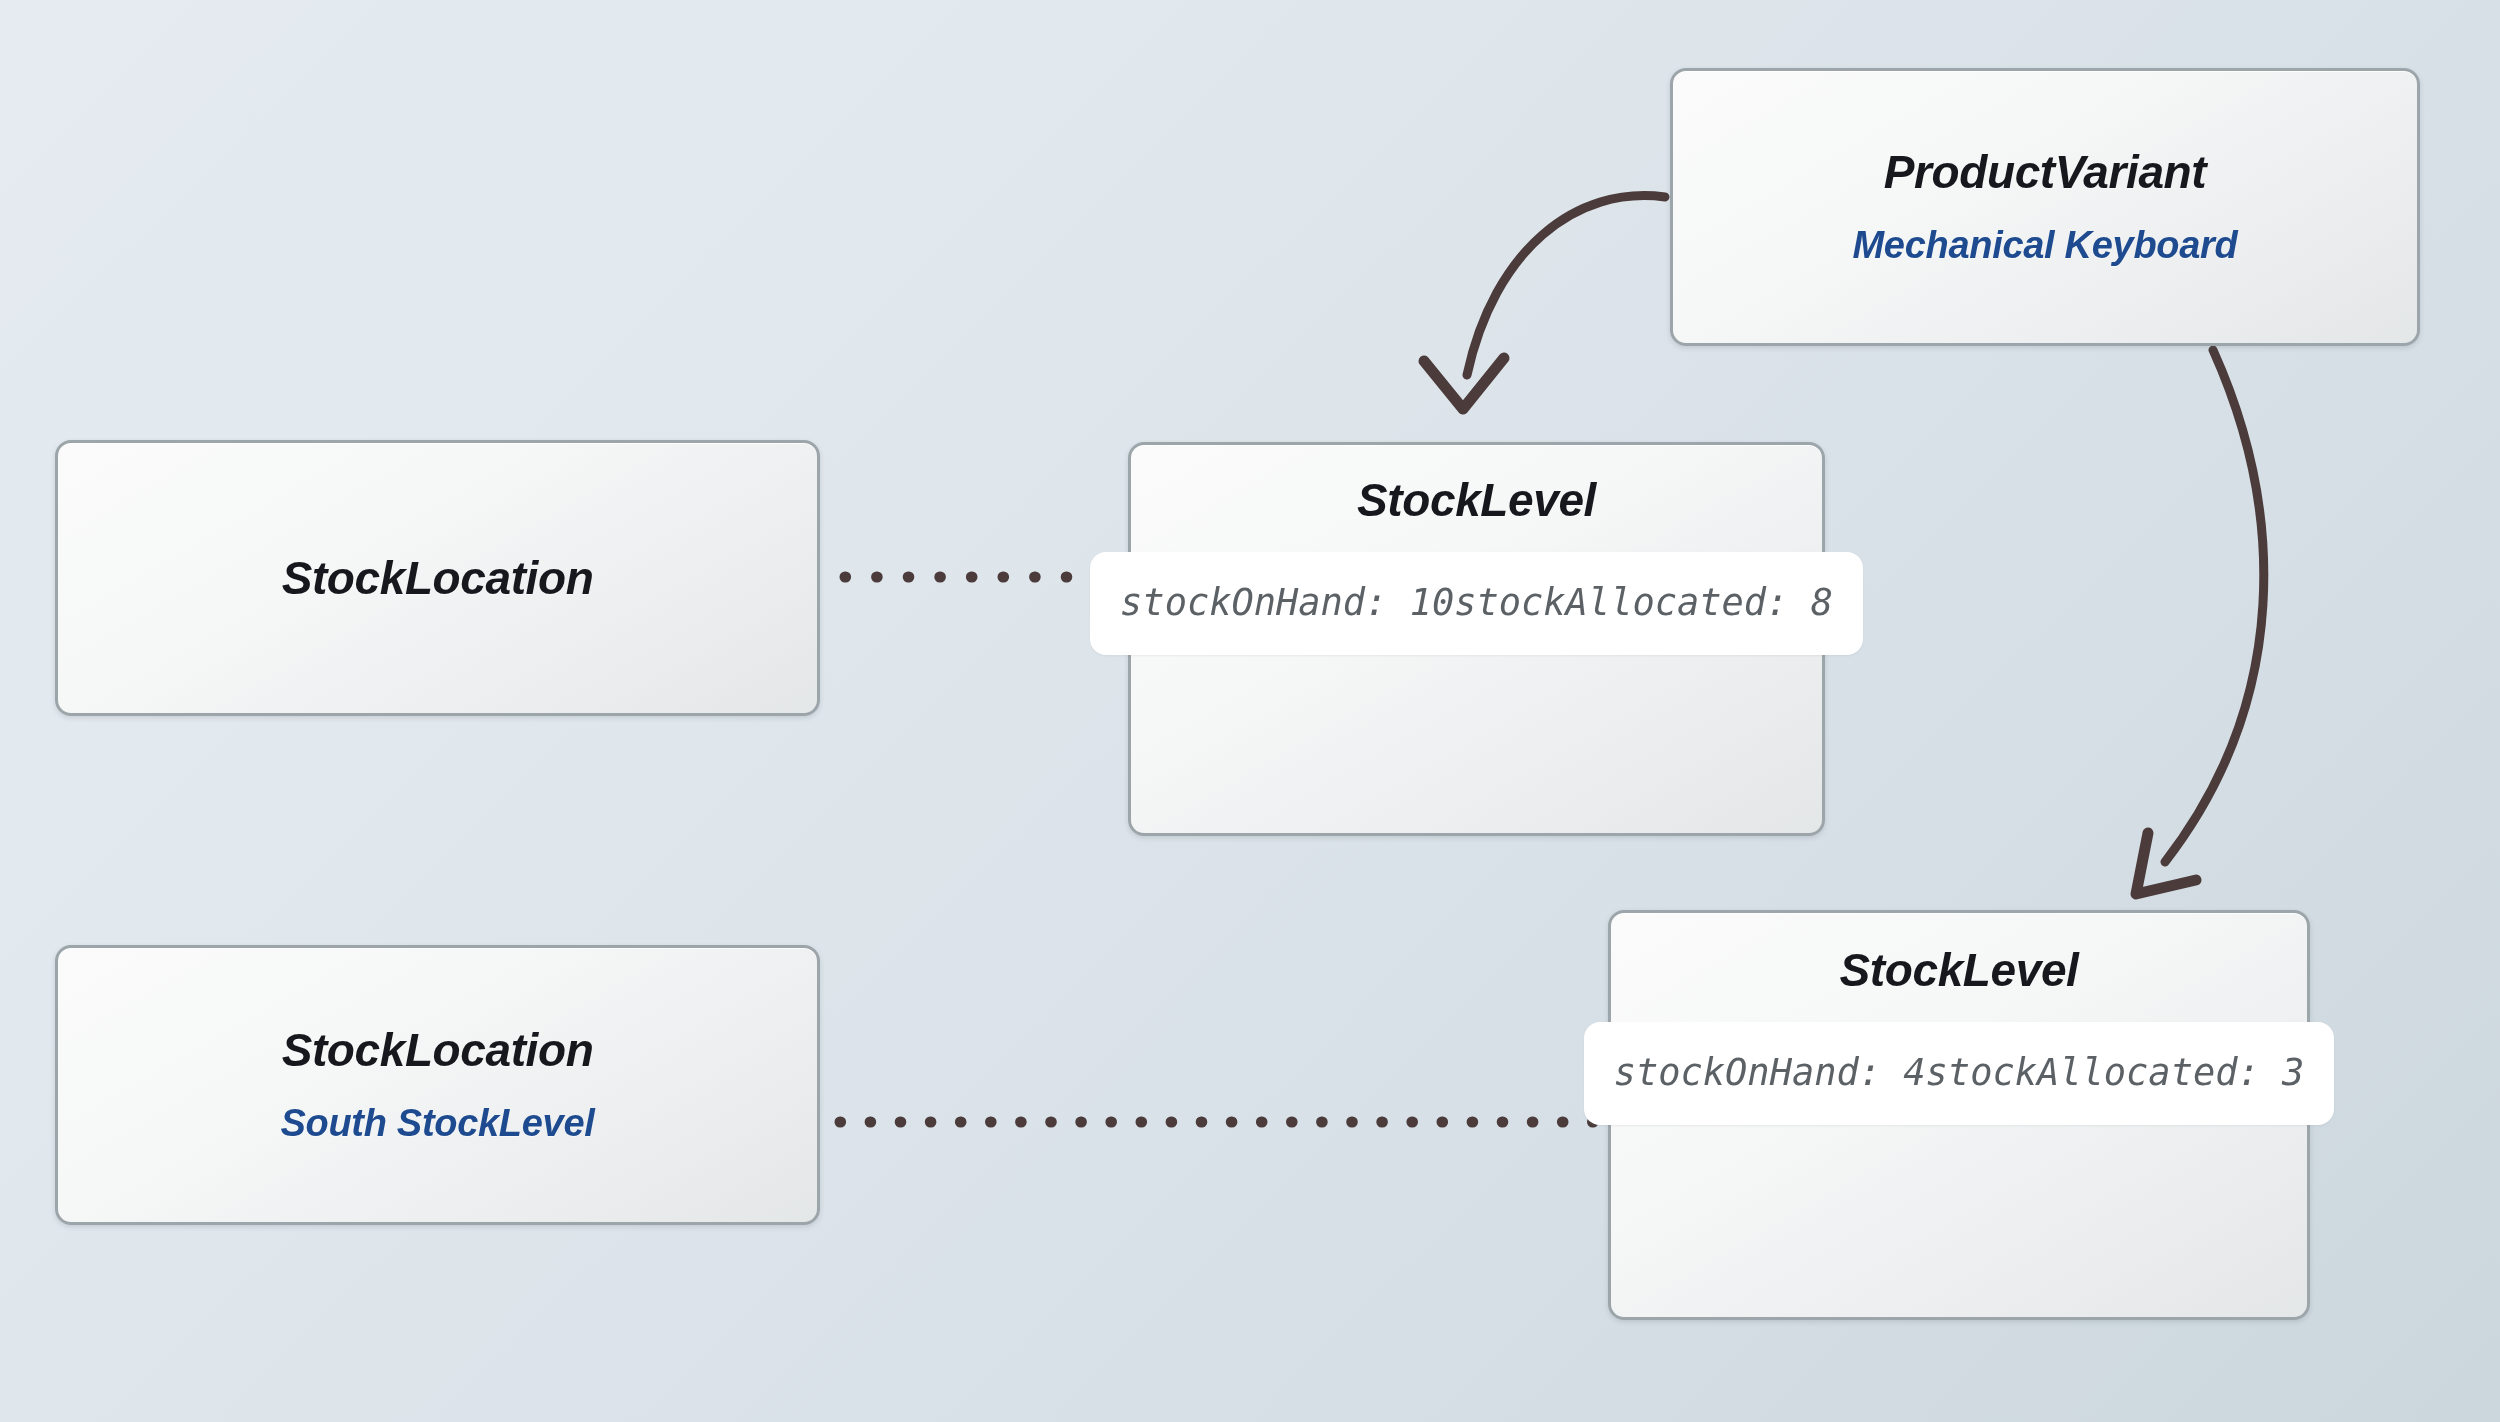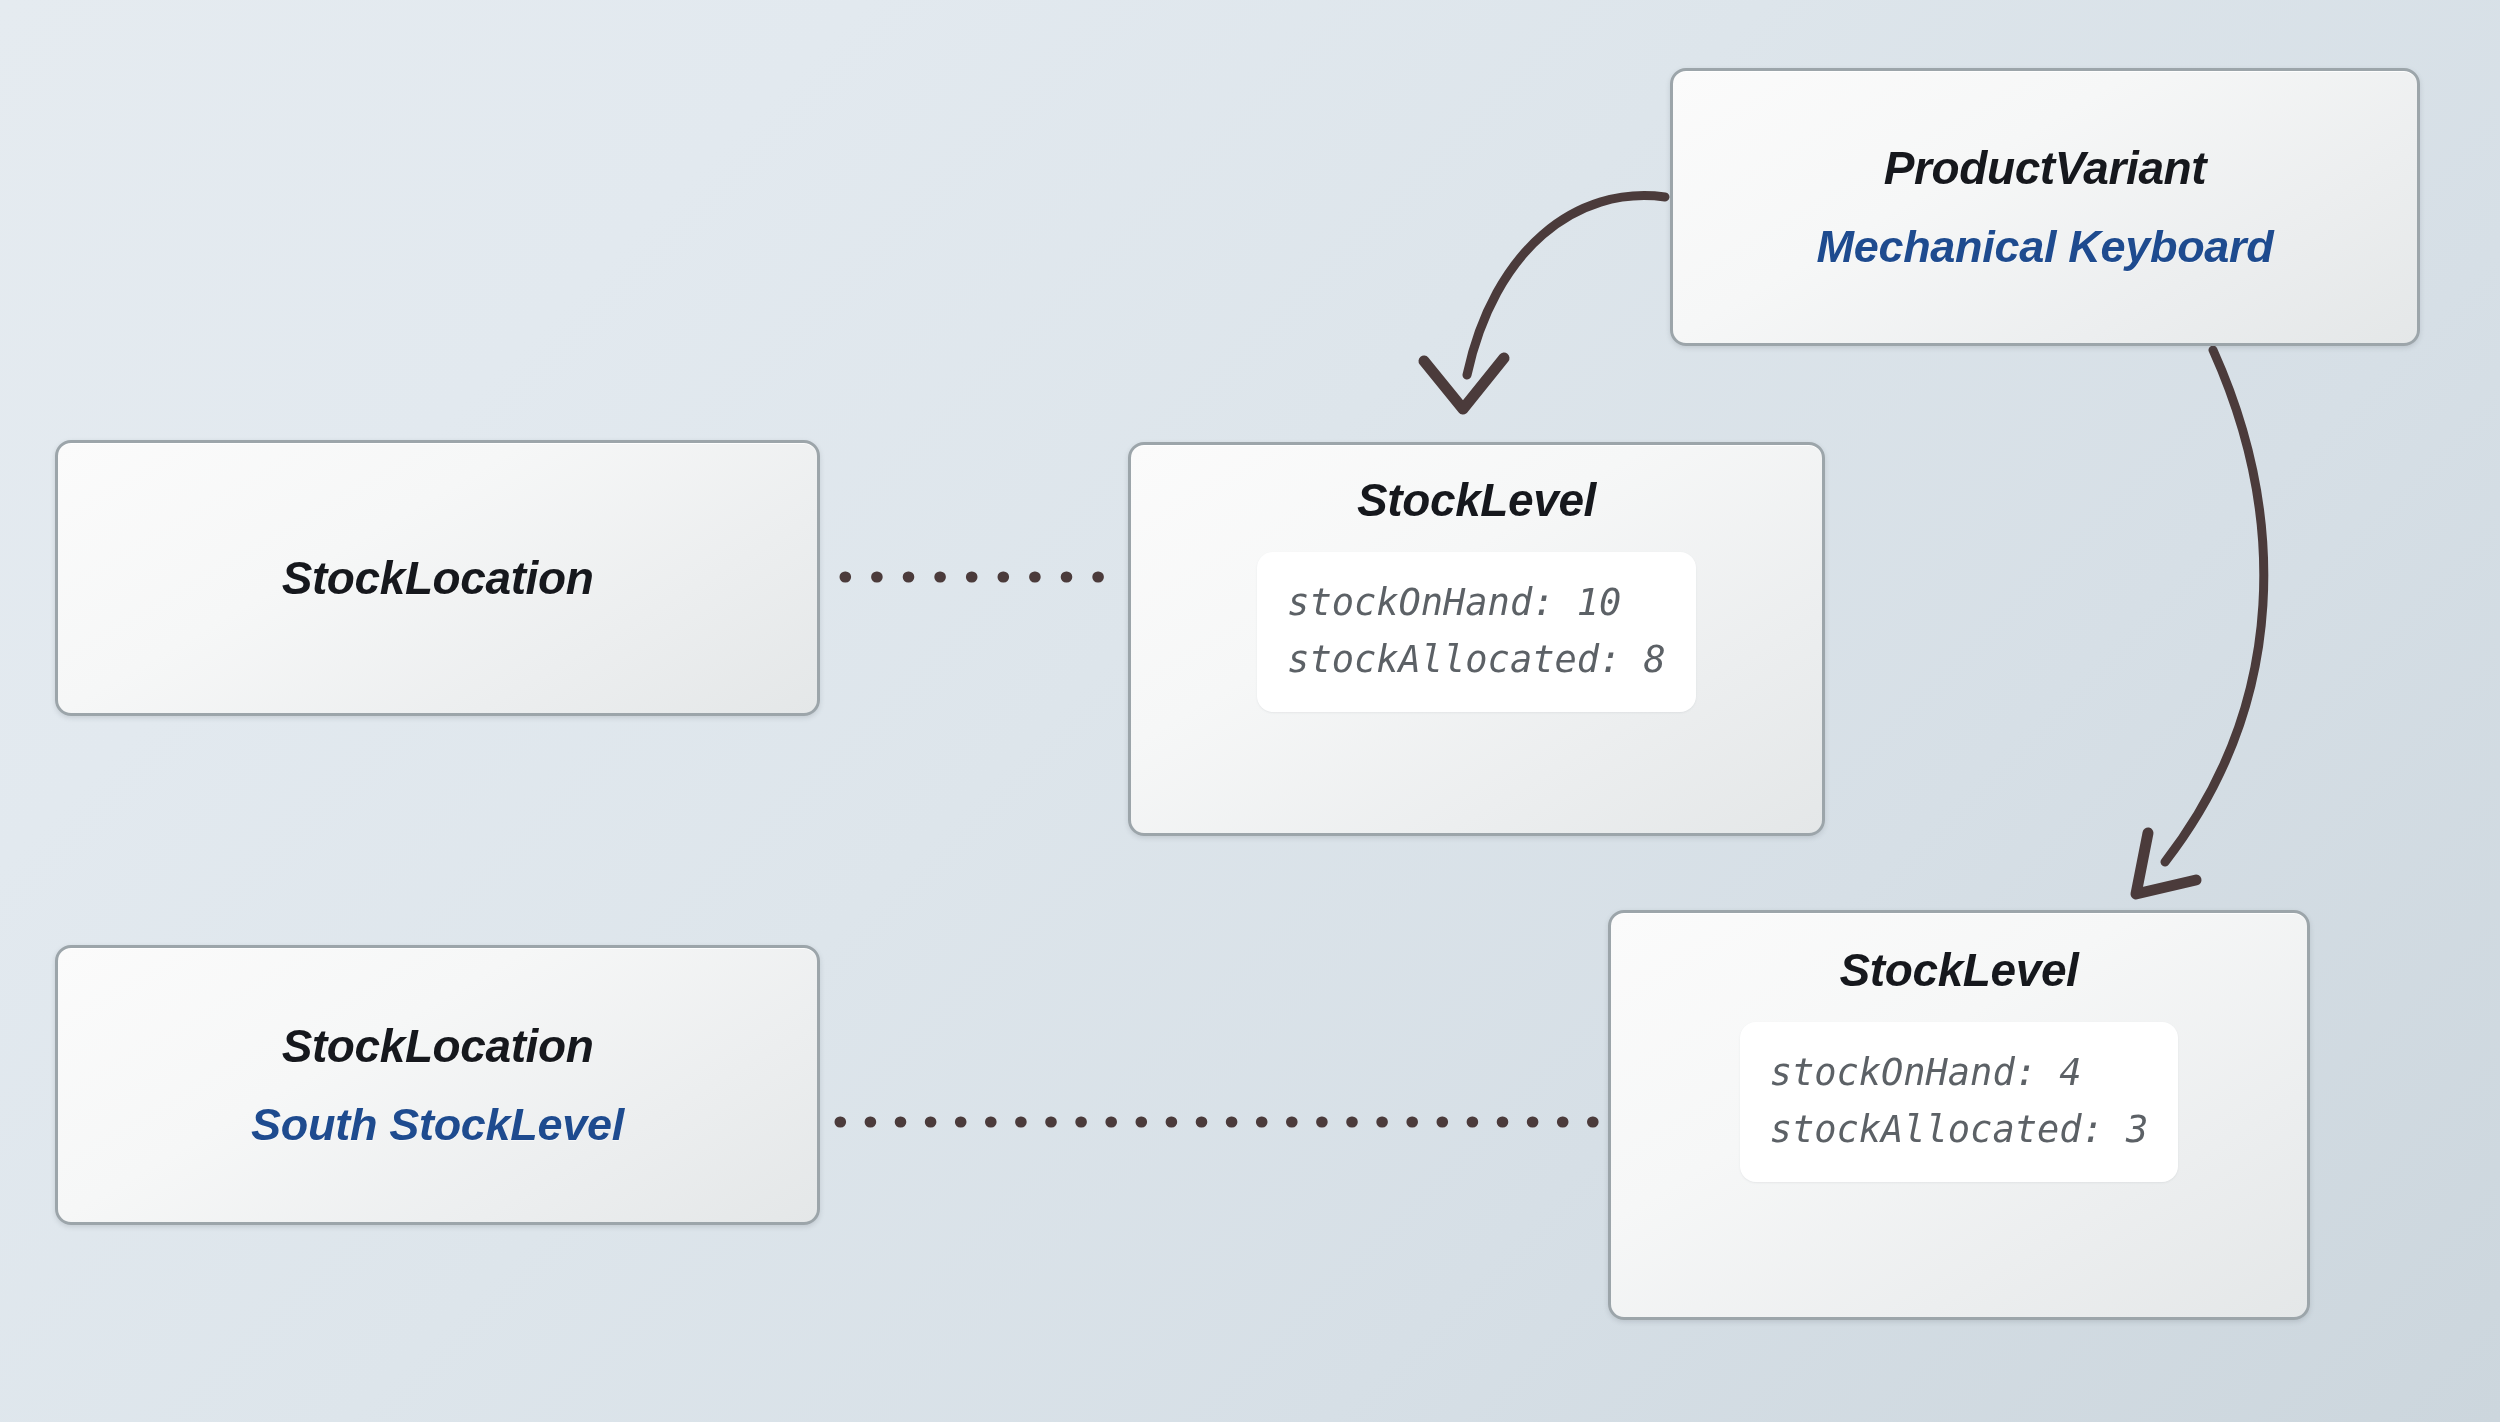--- a/index.html
+++ b/index.html
@@ -45,39 +45,39 @@
     font-size: 46px;
     font-weight: bold;
     color: #16181d;
     letter-spacing: -0.4px;
     line-height: 1.1;
     text-align: center;
     text-shadow: 0 1px 1px rgba(255,255,255,0.6);
   }
 
   .node-subtitle {
-    font-size: 45px;
+    font-size: 38px;
     font-weight: bold;
     color: #1e4b8f;
     letter-spacing: -0.3px;
     line-height: 1.1;
     text-align: left;
     margin-top: 28px;
     text-shadow: 0 1px 1px rgba(255,255,255,0.6);
   }
 
   
   .fields {
     background: #ffffff;
     border-radius: 16px;
     padding: 22px 30px 24px 30px;
     margin-top: 26px;
     box-shadow: 0 1px 2px rgba(120,130,140,0.12);
     display: flex;
-    flex-direction: column;
+    flex-direction: row;
     align-items: flex-start;
   }
   .field-line {
     font-family: "DejaVu Sans Mono", "Liberation Mono", monospace;
     font-size: 37px;
     color: #5c6166;
     line-height: 1.55;
     white-space: pre;
   }
 

